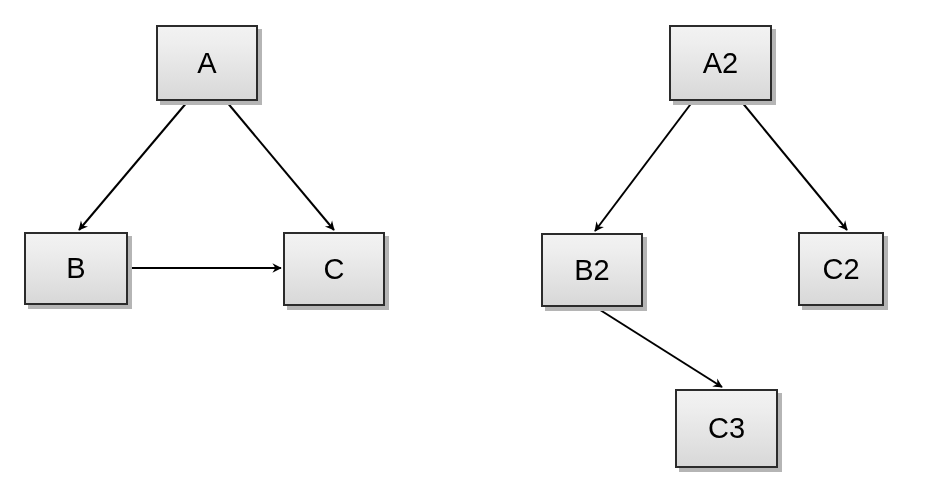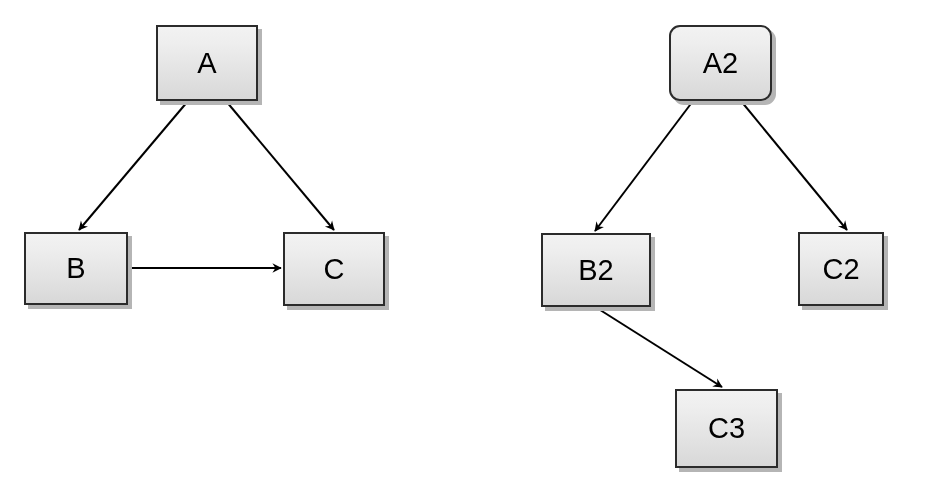--- a/index.html
+++ b/index.html
@@ -73,25 +73,25 @@
   </div>
 
   <div class="node" style="left: 24px; top: 232px; width: 104px; height: 73px;">
     <span class="node-label">B</span>
   </div>
 
   <div class="node" style="left: 283px; top: 232px; width: 102px; height: 74px;">
     <span class="node-label">C</span>
   </div>
 
-  <div class="node" style="left: 669px; top: 25px; width: 103px; height: 76px; border-radius: 11px;">
+  <div class="node" style="left: 669px; top: 25px; width: 103px; height: 76px;">
     <span class="node-label">A2</span>
   </div>
 
-  <div class="node" style="left: 541px; top: 233px; width: 110px; height: 74px;">
+  <div class="node" style="left: 541px; top: 233px; width: 102px; height: 74px;">
     <span class="node-label">B2</span>
   </div>
 
   <div class="node" style="left: 798px; top: 232px; width: 86px; height: 74px;">
     <span class="node-label">C2</span>
   </div>
 
   <div class="node" style="left: 675px; top: 389px; width: 103px; height: 79px;">
     <span class="node-label">C3</span>
   </div>

